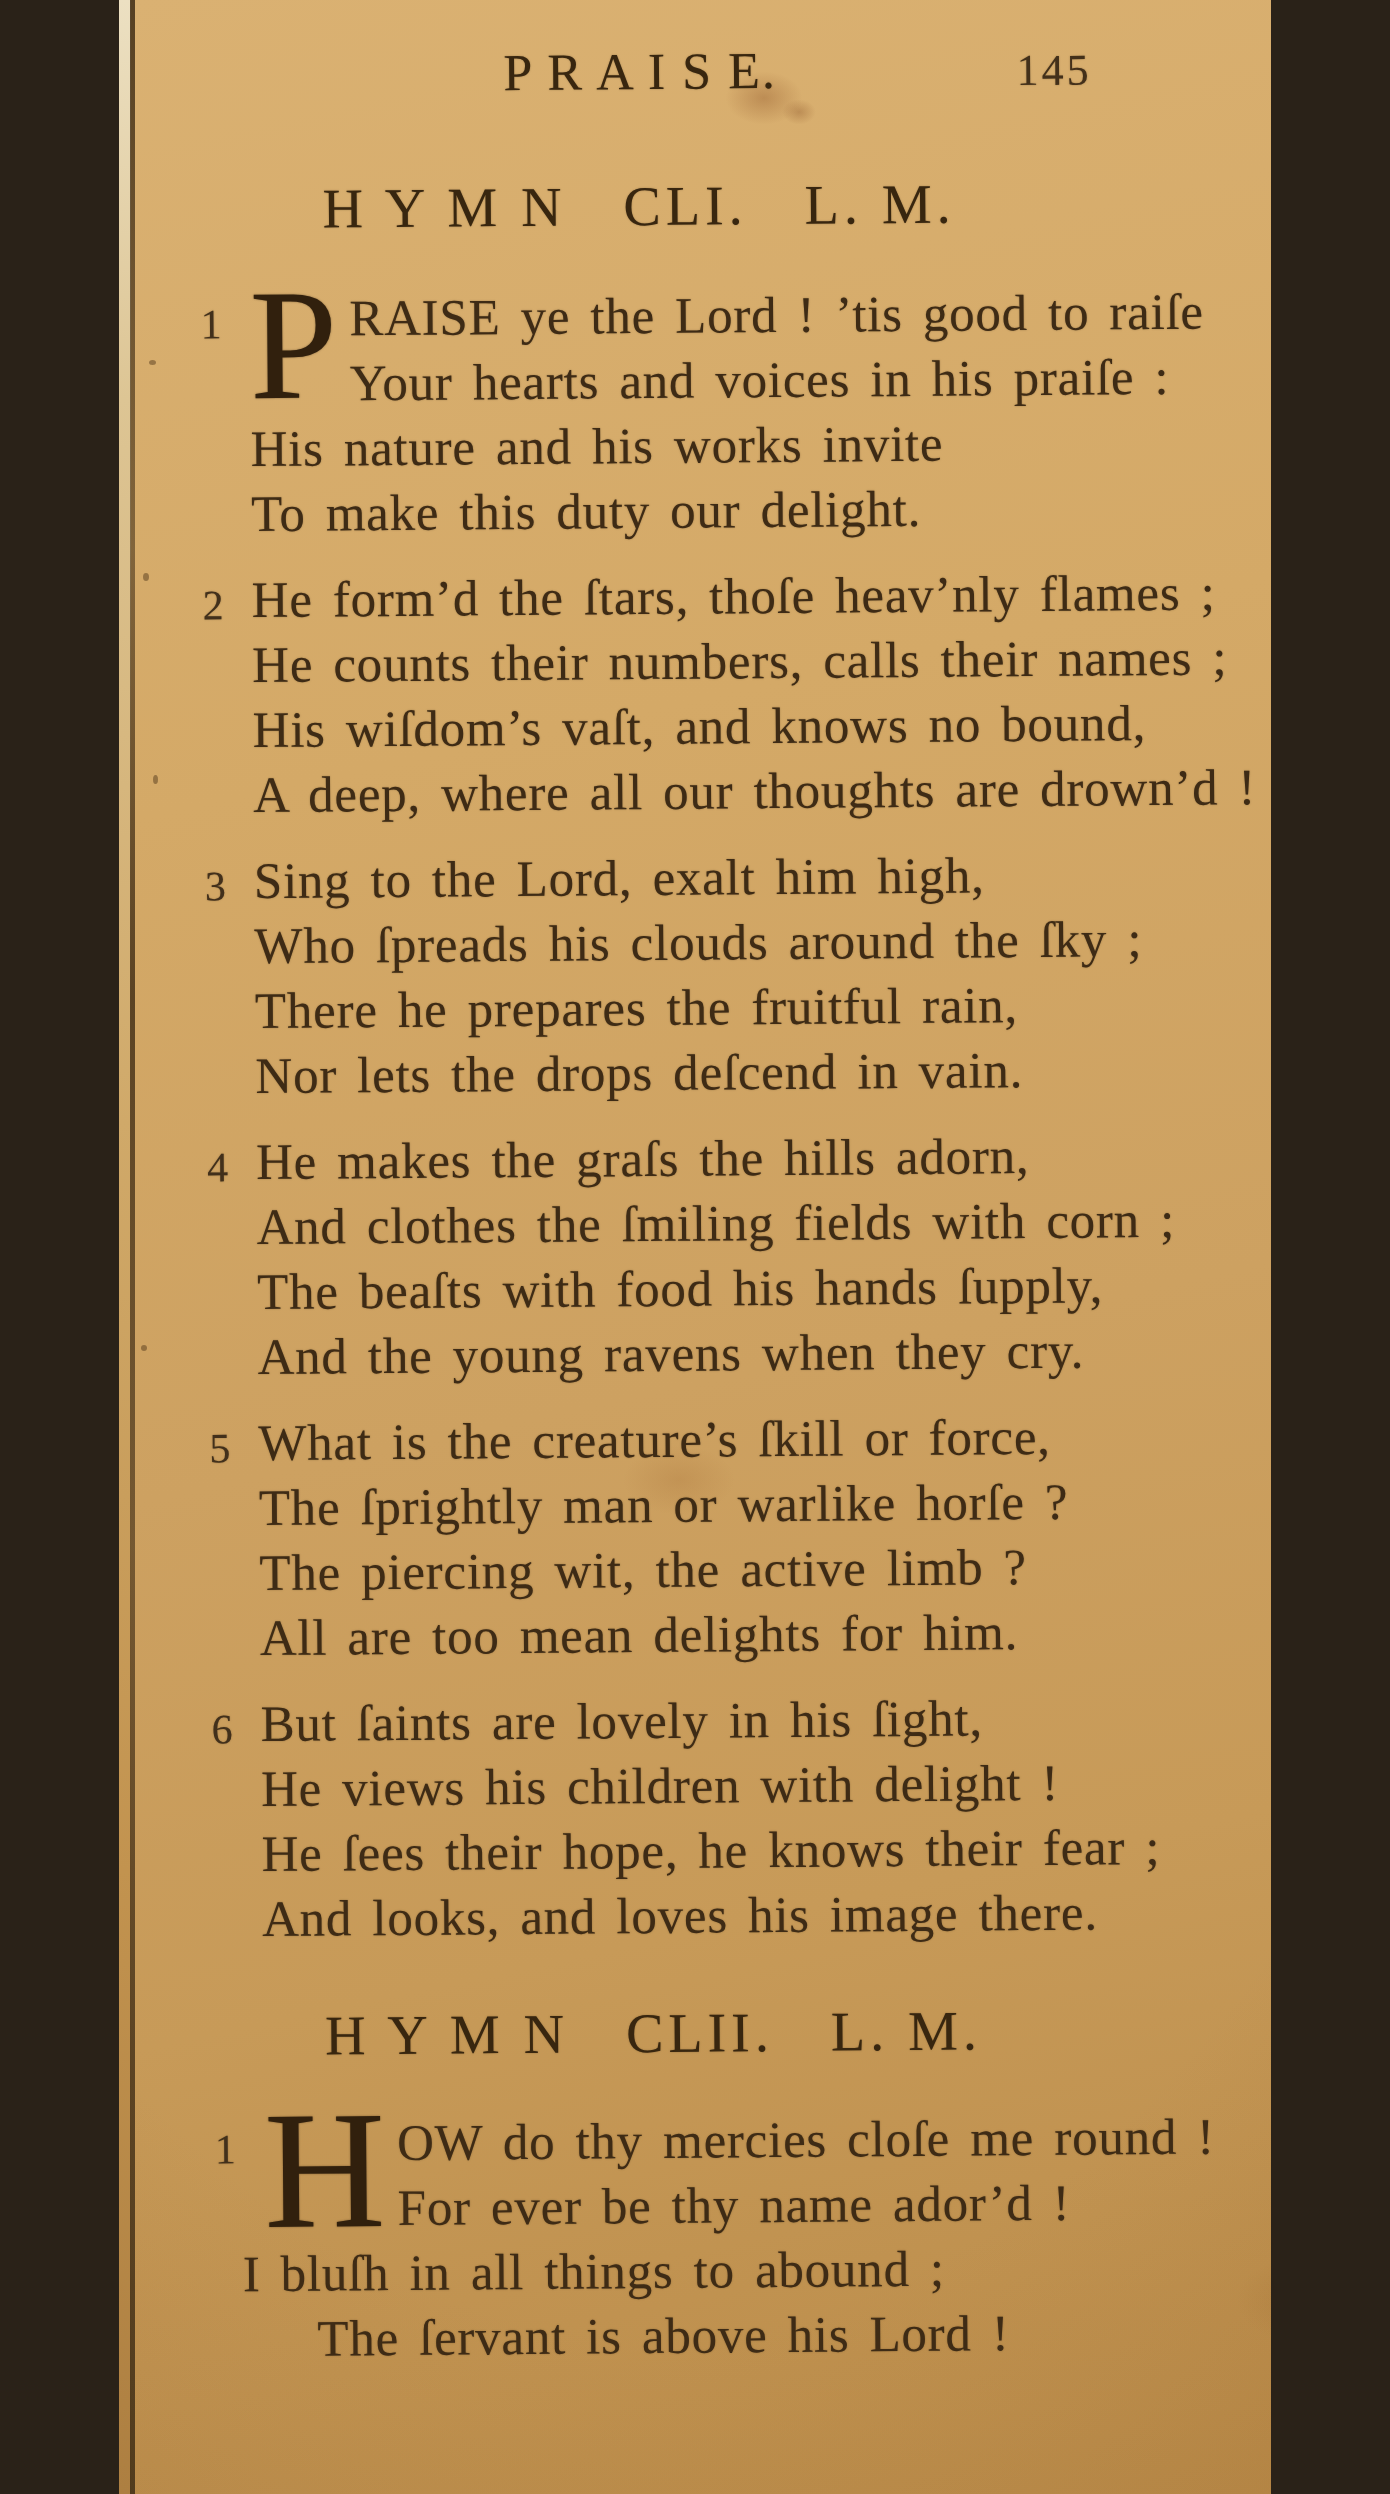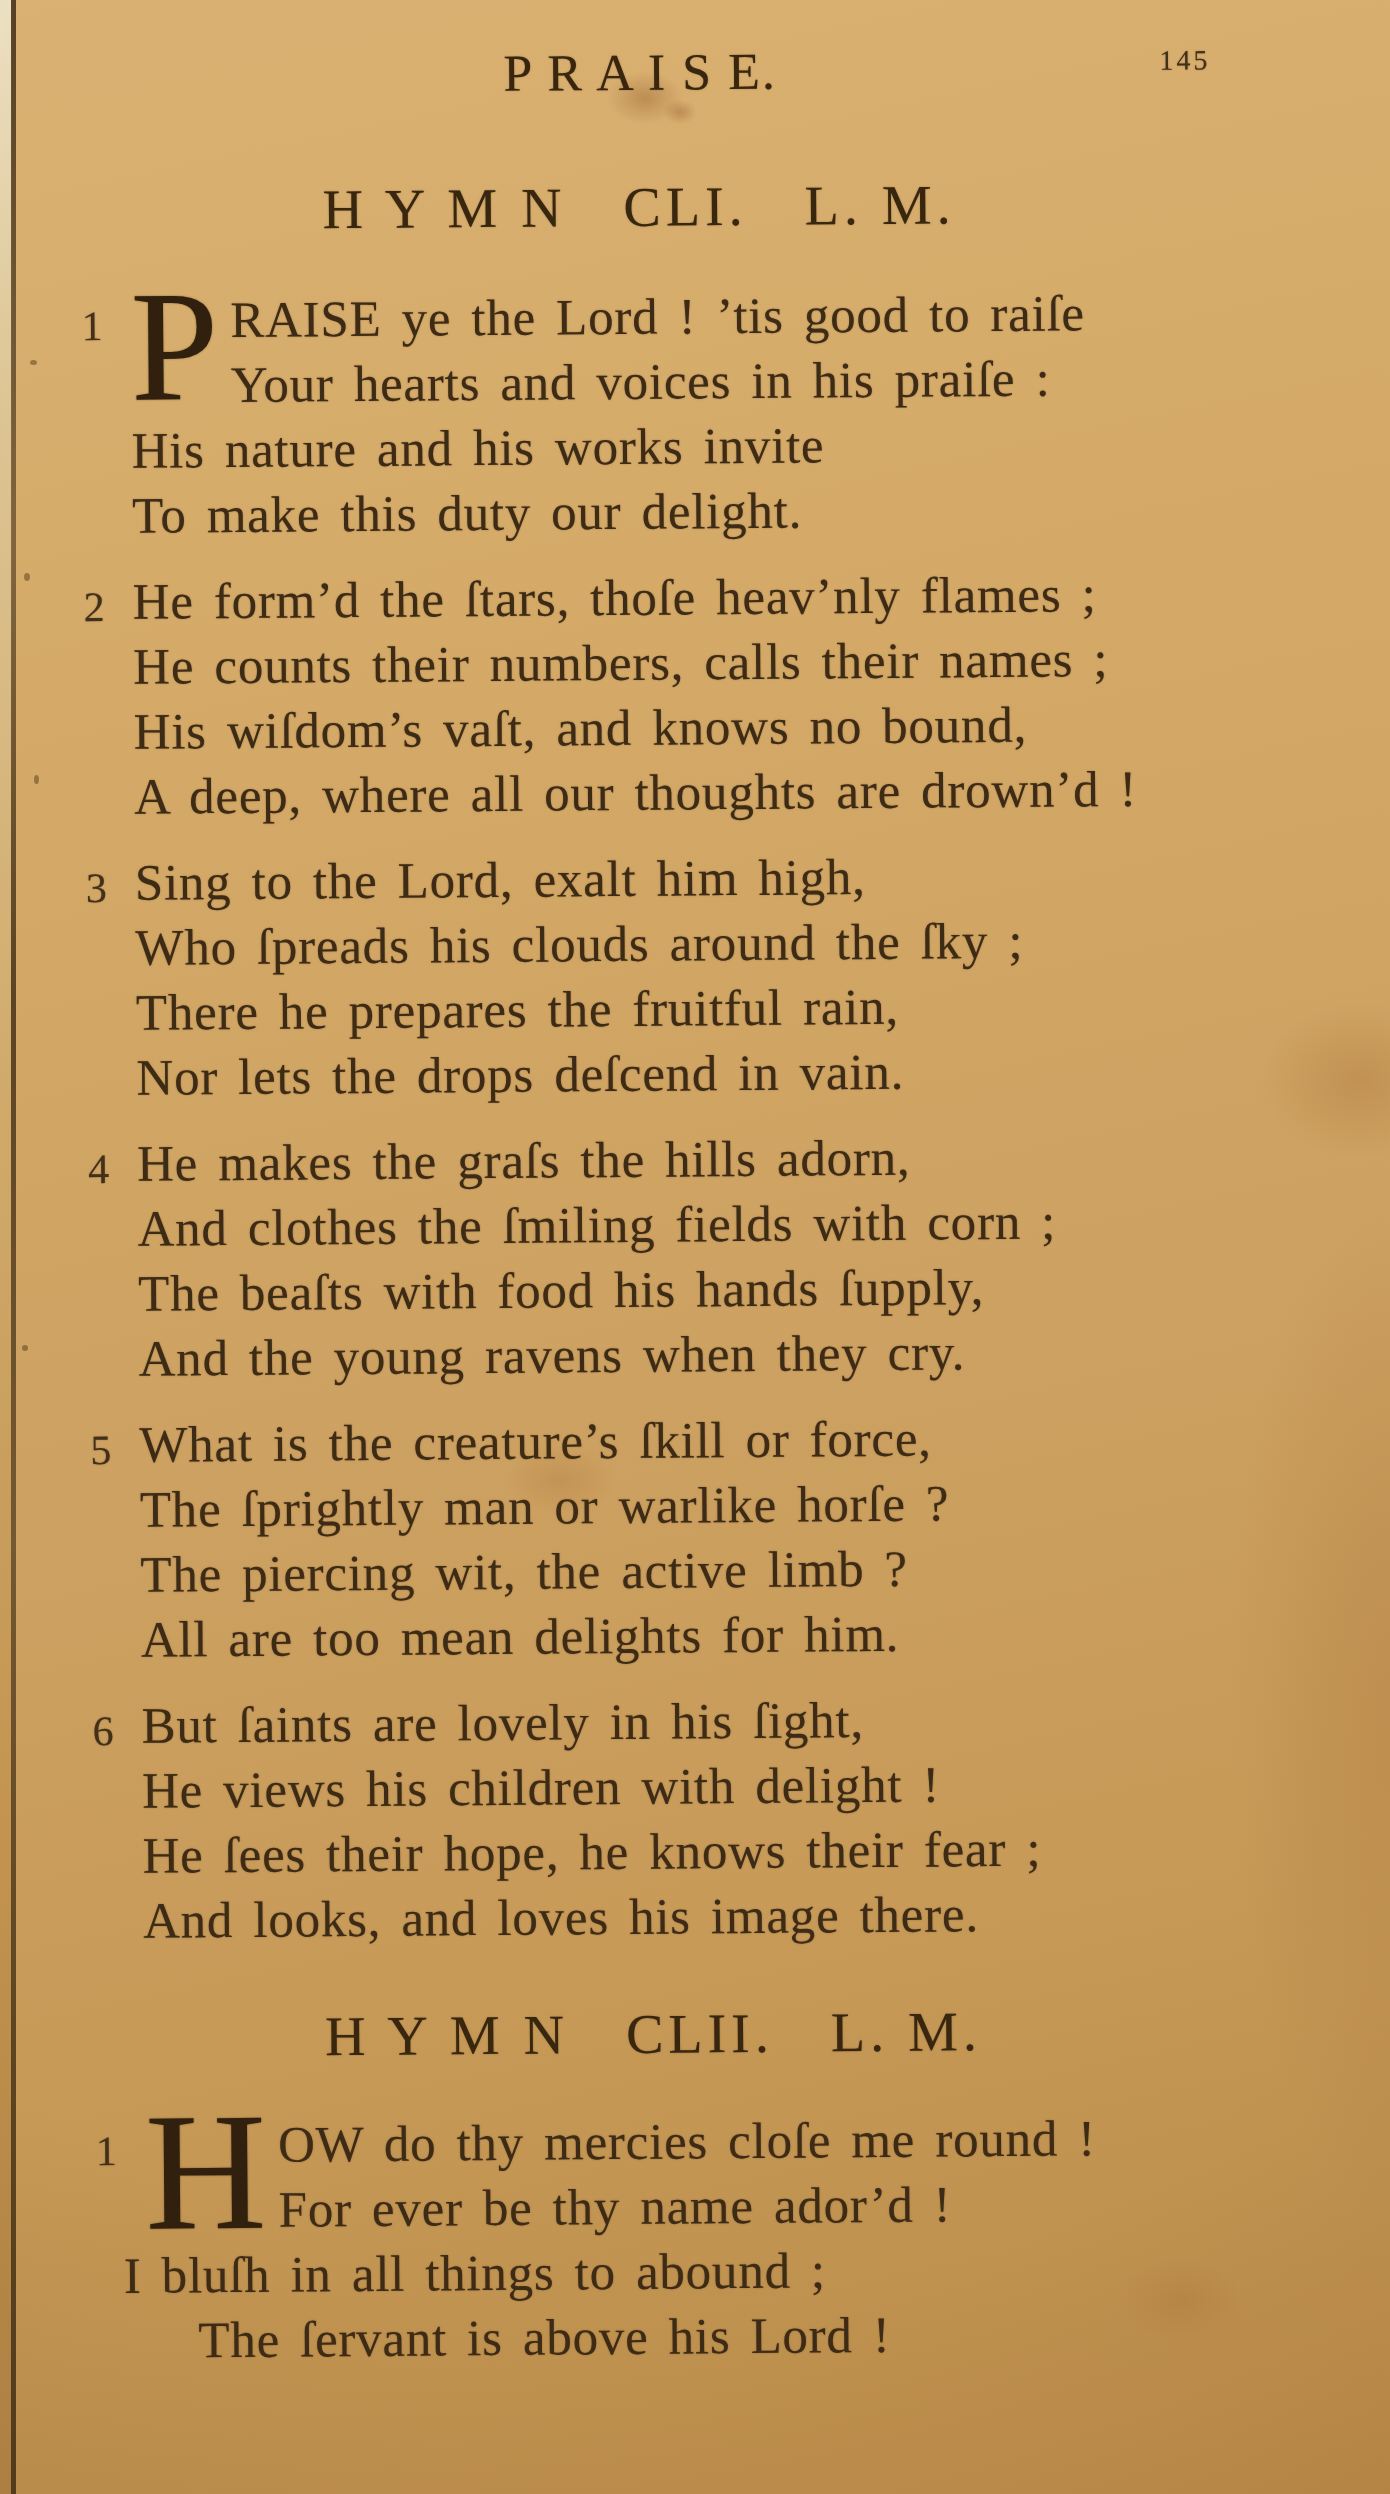--- a/index.html
+++ b/index.html
@@ -1,18 +1,18 @@
 <!DOCTYPE html>
 <html><head>
 <meta charset="utf-8">
 <style>
   html,body{margin:0;padding:0;background:#2a2218;}
   .page{
     position:relative;
-    width:1390px;height:2494px;
+    width:1152px;height:2494px;
     margin:0 auto;
     overflow:hidden;
     font-family:"Liberation Serif","DejaVu Serif",serif;
     color:#3e2b15;
     background:
       radial-gradient(55px 38px at 645px 98px,  rgba(125,62,22,.30), transparent 70%),
       radial-gradient(24px 18px at 680px 112px, rgba(115,55,18,.28), transparent 70%),
       radial-gradient(140px 110px at 1360px 1080px, rgba(160,105,45,.30), transparent 72%),
       radial-gradient(220px 700px at 1395px 1700px, rgba(150,95,40,.22), transparent 75%),
       radial-gradient(80px 50px at 560px 1480px, rgba(150,90,35,.18), transparent 70%),
@@ -42,21 +42,21 @@
   }
   .ink{ text-shadow:0 0 1.5px rgba(62,43,21,.5); }
 
   .running-header{position:relative;height:72px;}
   .running-title{
     position:absolute;left:50%;top:8px;transform:translateX(-50%) translateX(-28px);
     font-size:52px;letter-spacing:2px;white-space:pre;color:#38260f;
   }
   .page-number{
     position:absolute;right:70px;top:14px;
-    font-size:28px;letter-spacing:3px;color:#43301a;
+    font-size:44px;letter-spacing:3px;color:#43301a;
   }
 
   .hymn-heading{
     text-align:center;white-space:pre;
     font-size:56px;letter-spacing:5px;color:#38260f;
     transform:translateX(-30px);
   }
   .heading-1{margin-top:68px;margin-bottom:46px;}
   .heading-2{margin-top:52px;margin-bottom:44px;}
 

